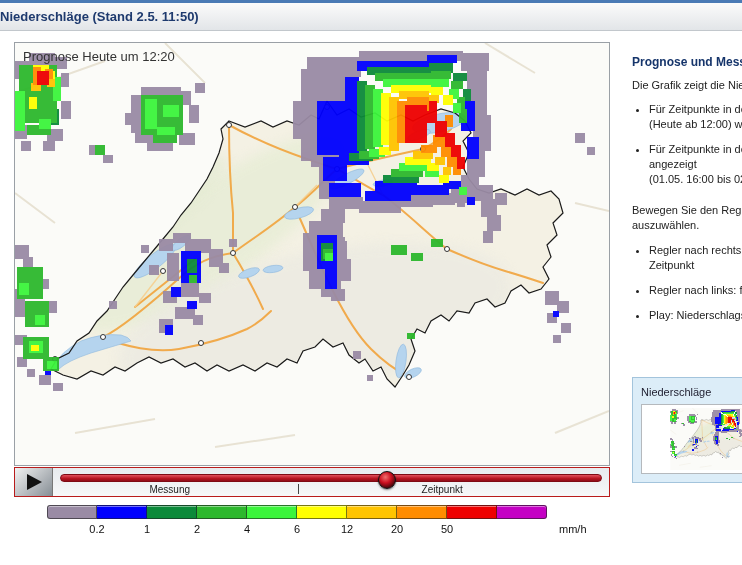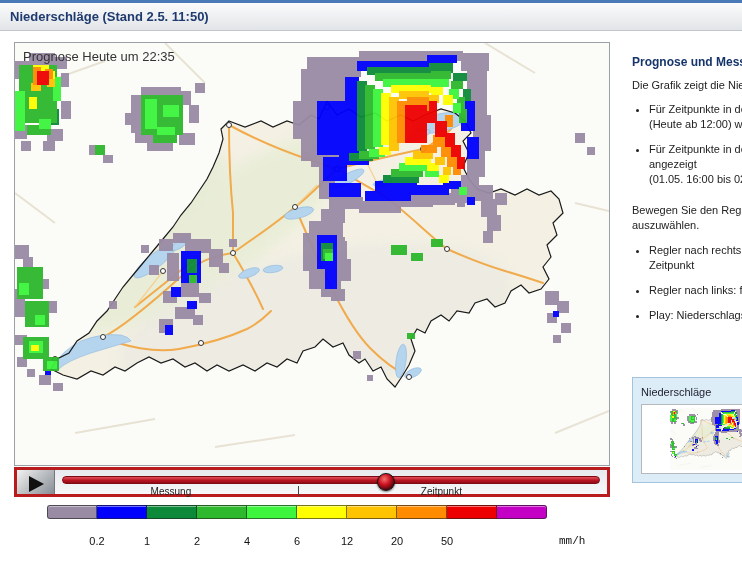--- a/index.html
+++ b/index.html
@@ -3,30 +3,30 @@
 <meta charset="utf-8">
 <style>
   *{margin:0;padding:0;box-sizing:border-box}
   html,body{width:742px;height:565px;overflow:hidden;background:#fff;
     font-family:"Liberation Sans",sans-serif}
   .page{position:relative;width:742px;height:565px;overflow:hidden;background:#fff}
 
   .header{position:absolute;top:0;left:0;width:742px;height:31px;
     background:linear-gradient(#fbfbfb,#e2e5e8);
     border-top:3px solid #4a7ab5;border-bottom:1px solid #c2c7cc;
-    line-height:26px;padding-left:10px}
+    line-height:26px;}
   .header .title{font-size:13px;font-weight:bold;color:#1e3a6e}
 
   .map-panel{position:absolute;left:14px;top:42px;width:596px;height:424px;
     border:1px solid #9aa0a6;background:#fbfbf8}
   .map-label{position:absolute;top:6px;left:8px;font-size:13px;color:#333;z-index:5}
   .mapsvg{display:block}
 
   .player{position:absolute;left:14px;top:467px;width:596px;height:30px;
-    border:3px solid #b91c1c;display:flex;background:#4c1d95}
+    border:1px solid #b91c1c;display:flex;background:#4c1d95}
   .play{width:38px;height:100%;background:linear-gradient(135deg,#f2f2f2,#868e95);
     border:none;border-right:1px solid #777;position:relative;cursor:pointer}
   .tri{position:absolute;left:12px;top:6px;width:0;height:0;
     border-left:15px solid #111;border-top:8px solid transparent;border-bottom:8px solid transparent}
   .track-wrap{position:relative;flex:1;background:linear-gradient(#e7eaee,#f7f8f9)}
   .track{position:absolute;left:7px;right:7px;top:6px;height:8px;border-radius:4px;
     background:linear-gradient(#e2505c,#b5121f 60%,#8f0d18);border:1px solid #7e0a14}
   .mid-tick{position:absolute;left:44%;top:16px;width:1px;height:10px;background:#444}
   .t-label{position:absolute;top:16px;font-size:10px;color:#222;transform:translateX(-50%)}
   .t-messung{left:21%}
@@ -34,21 +34,21 @@
   .knob{position:absolute;top:3px;width:18px;height:18px;border-radius:50%;cursor:pointer;
     background:radial-gradient(circle at 40% 32%,#f0716f 0%,#cc1020 40%,#56080e 72%,#222 100%);
     border:1px solid #111;box-shadow:0 1px 2px rgba(0,0,0,.5)}
 
   .legend{position:absolute;left:14px;top:505px;width:596px}
   .swatches{display:flex;margin-left:33px}
   .swatch{width:50px;height:14px;border:1px solid rgba(30,30,30,.6);border-left-width:0;
     box-shadow:inset 0 1px 0 rgba(255,255,255,.45)}
   .swatch:first-child{border-left-width:1px;border-radius:3px 0 0 3px}
   .swatch:last-child{border-radius:0 3px 3px 0}
-  .legend-labels{position:relative;height:16px;margin-top:16px}
+  .legend-labels{position:relative;height:16px;margin-top:4px}
   .lgl{position:absolute;top:0;transform:translateX(-50%);font-size:11px;color:#111}
   .lgl.unit{transform:none}
 
   .sidebar{position:absolute;left:632px;top:55px;width:220px;font-size:11px;color:#222}
   .sb-heading{font-size:12px;font-weight:bold;color:#16356b;margin-bottom:9px;white-space:nowrap}
   .ln{display:block;white-space:nowrap;line-height:15px}
   .sb-text{margin-bottom:9px}
   .sidebar ul{padding-left:17px;list-style:disc}
   .sidebar li{margin-bottom:10px}
   .para{margin:16px 0 10px}
@@ -61,21 +61,21 @@
 </head>
 <body>
 
 <div class="page">
 
   <div class="header">
     <span class="title">Niederschläge (Stand 2.5. 11:50)</span>
   </div>
 
   <div class="map-panel">
-    <div class="map-label">Prognose Heute um 22:35</div>
+    <div class="map-label">Prognose Heute um 12:20</div>
     <svg class="mapsvg" viewBox="0 0 594 422" width="594" height="422" xmlns="http://www.w3.org/2000/svg">
       <defs>
         <path id="chShape" d="M214,78 L230,84 L246,78 L258,84 L272,78 L284,82 L296,72 L304,76 L312,58 L322,72 L334,66 L346,74 L360,70 L372,78 L386,72 L398,78 L410,72 L426,66 L440,70 L450,78 L456,90 L448,98 L454,110 L448,124 L454,136 L462,146 L474,150 L486,146 L500,152 L512,146 L524,152 L536,148 L544,156 L548,170 L538,180 L542,192 L532,202 L536,214 L528,224 L534,236 L526,246 L514,250 L506,242 L496,248 L490,260 L480,264 L472,256 L460,260 L454,270 L442,268 L434,278 L426,272 L416,278 L410,290 L402,286 L396,296 L400,308 L394,322 L388,332 L380,344 L372,336 L366,324 L358,328 L350,316 L344,320 L334,312 L328,300 L318,304 L308,296 L300,304 L288,308 L282,320 L272,316 L262,324 L252,320 L240,328 L228,322 L214,328 L202,322 L192,328 L180,320 L170,324 L158,316 L146,320 L134,314 L122,320 L110,328 L100,324 L88,332 L76,328 L62,336 L48,332 L36,326 L42,316 L54,310 L62,298 L74,290 L82,278 L92,268 L100,256 L108,244 L118,232 L128,220 L138,208 L148,196 L158,184 L166,172 L176,160 L184,148 L192,136 L198,124 L204,110 L208,96 L206,86 Z"></path>
         <clipPath id="chClip">
             <use href="#chShape"></use>
           </clipPath>
         <filter id="soft" x="-30%" y="-30%" width="160%" height="160%">
           <feGaussianBlur stdDeviation="6"></feGaussianBlur>
         </filter>
       </defs>
@@ -398,21 +398,21 @@
       </div>
     <div class="legend-labels">
         <span class="lgl" style="left: 83px;">0.2</span>
         <span class="lgl" style="left: 133px;">1</span>
         <span class="lgl" style="left: 183px;">2</span>
         <span class="lgl" style="left: 233px;">4</span>
         <span class="lgl" style="left: 283px;">6</span>
         <span class="lgl" style="left: 333px;">12</span>
         <span class="lgl" style="left: 383px;">20</span>
         <span class="lgl" style="left: 433px;">50</span>
-        <span class="lgl unit" style="left: 545px; font-family: Liberation Mono, monospace;">mm/h</span>
+        <span class="lgl unit" style="left: 545px;">mm/h</span>
       </div>
   </div>
 
   <div class="sidebar">
     <div class="sb-heading">Prognose und Messung</div>
     <div class="sb-text ln">Die Grafik zeigt die Niederschläge:</div>
     <ul>
       <li>
         <span class="ln">Für Zeitpunkte in der Vergangenheit</span>
         <span class="ln">(Heute ab 12:00) werden Messungen gezeigt</span>

